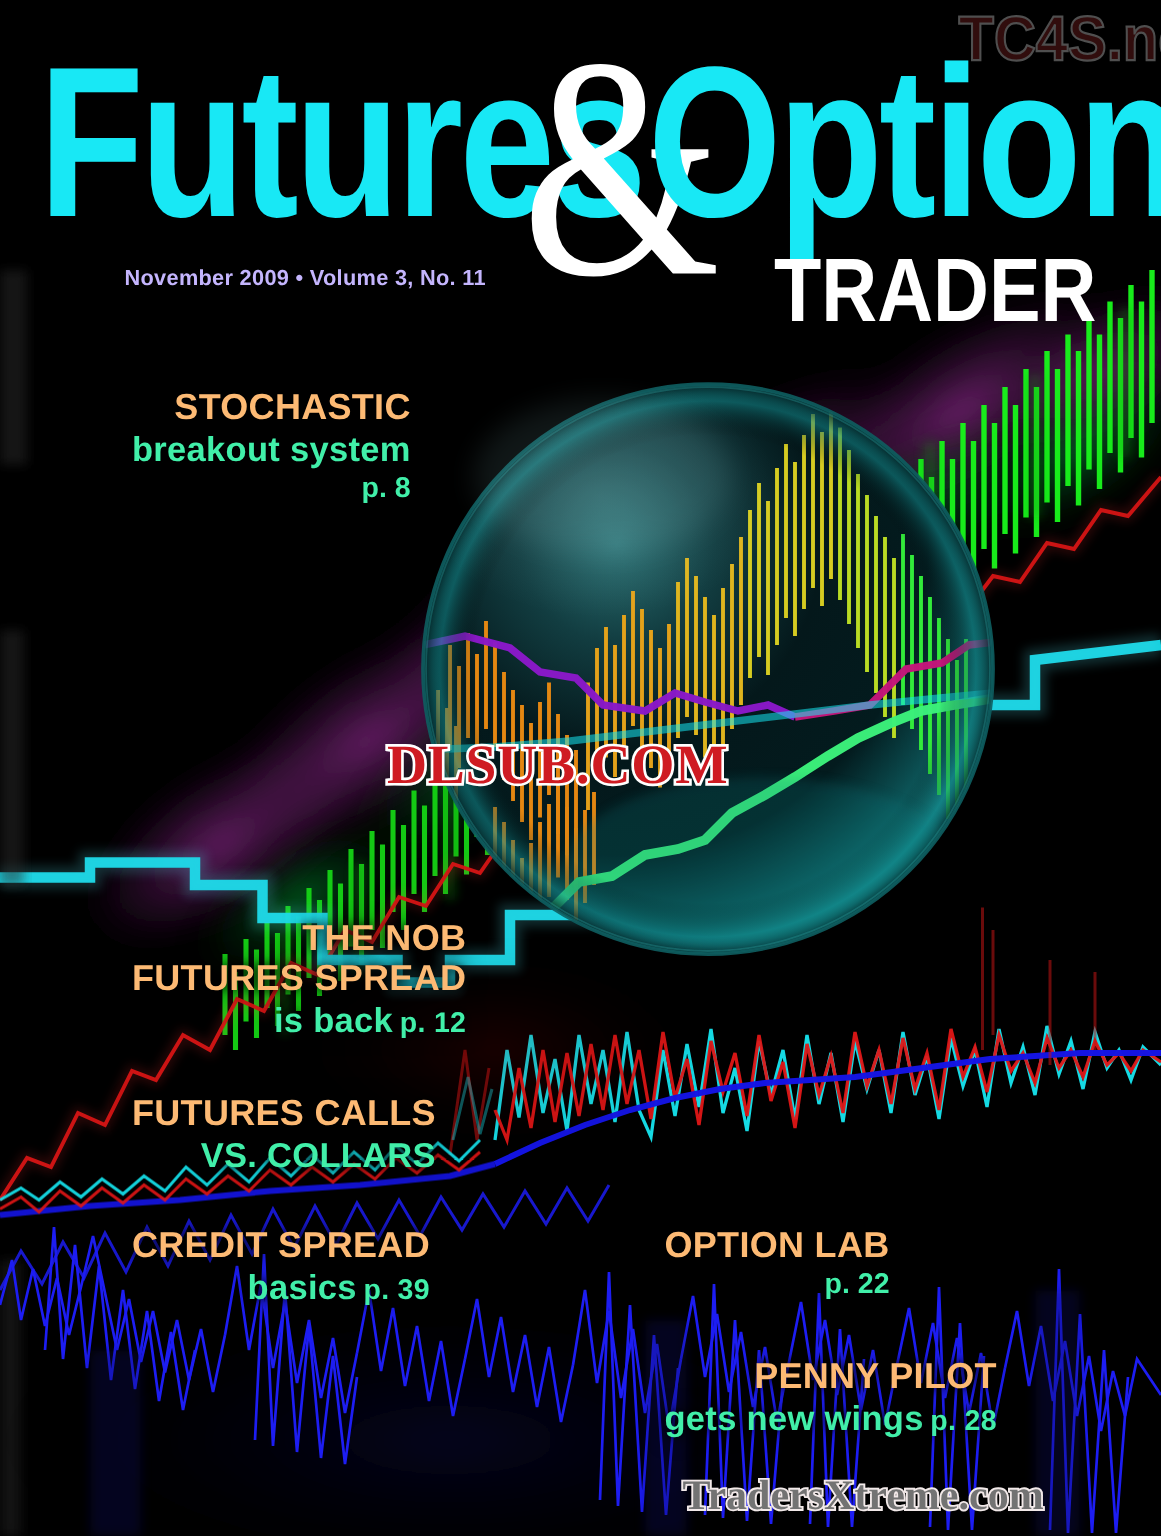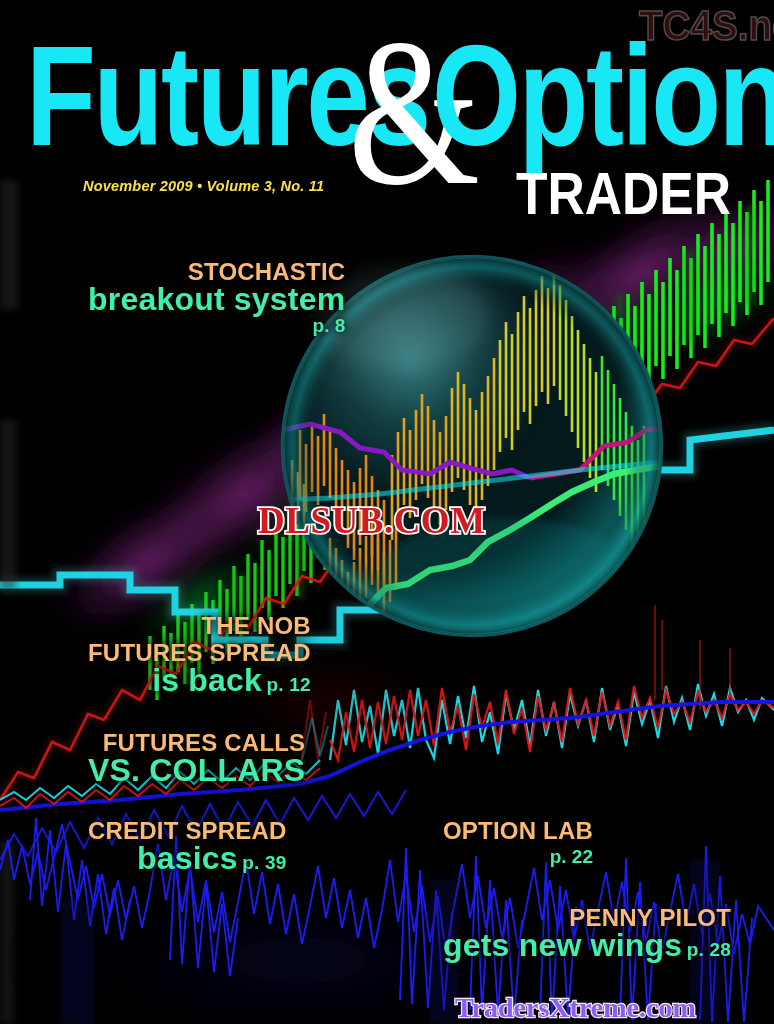--- a/index.html
+++ b/index.html
@@ -70,38 +70,37 @@
     color:#ffffff;
     transform:scaleX(0.86);
     transform-origin:left top;
     white-space:nowrap;
   }
   #issue-line{
     position:absolute;
     left:83px; top:178px;
     font-size:14.5px;
     font-weight:bold;
-    color:#fde047;
+    color:#c4b5fd;
     letter-spacing:0.2px;
     white-space:nowrap;
-    font-style:italic;
   }
 
   
   .headline{position:absolute;z-index:45;white-space:nowrap;}
   .hl-main{
     font-size:24px;
     font-weight:bold;
     color:#fdba74;
     letter-spacing:0.2px;
     line-height:27px;
     text-shadow:0 0 6px rgba(0,0,0,0.95), 0 0 14px rgba(0,0,0,0.85);
   }
   .hl-sub{
-    font-size:32px;
+    font-size:23px;
     font-weight:bold;
     color:#41efa9;
     letter-spacing:0.2px;
     line-height:28px;
     text-shadow:0 0 6px rgba(0,0,0,0.95), 0 0 14px rgba(0,0,0,0.85);
   }
   .hl-page{
     font-size:19px;
     font-weight:bold;
     color:#41efa9;
@@ -126,32 +125,31 @@
   
   .wm-red{
     position:absolute;
     z-index:60;
     font-family:"Liberation Serif","DejaVu Serif",serif;
     font-weight:bold;
     color:#cf1b22;
     white-space:nowrap;
     -webkit-text-stroke:3px #ffffff;
     paint-order:stroke fill;
-    margin-top:10px;
   }
   #wm-dlsub{
     left:258px; top:489px;
     font-size:37px;
     letter-spacing:0.5px;
     -webkit-text-stroke:3.5px #ffffff;
   }
   #wm-traders{
     left:455px; top:982px;
     font-size:28px;
-    color:#8b5cf6;
+    color:#737373;
     letter-spacing:0px;
     -webkit-text-stroke:2.5px #f2e9e9;
   }
   #wm-tc4s{
     position:absolute;
     z-index:60;
     left:639px; top:2px;
     font-family:"Liberation Sans Narrow","Liberation Sans",sans-serif;
     font-weight:bold;
     font-size:42px;

